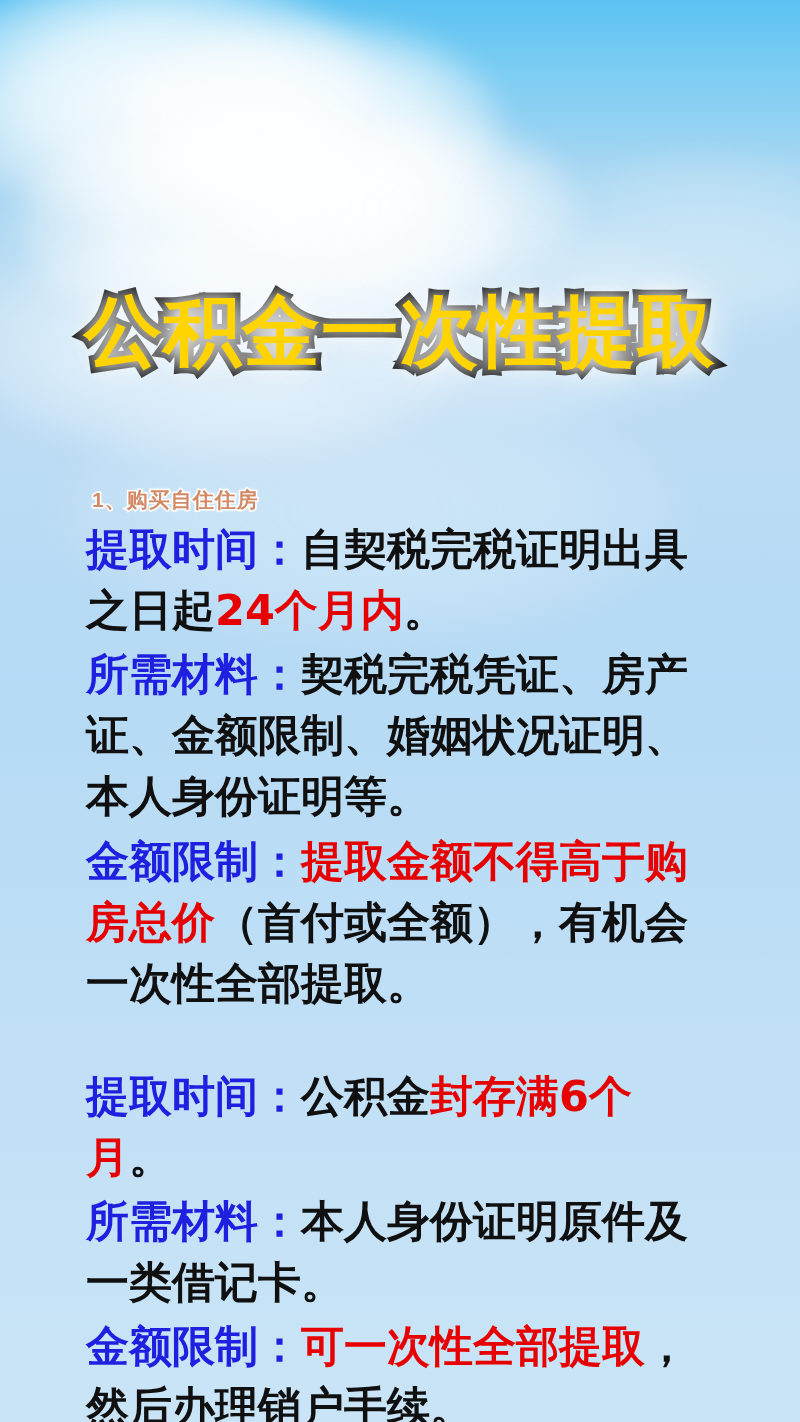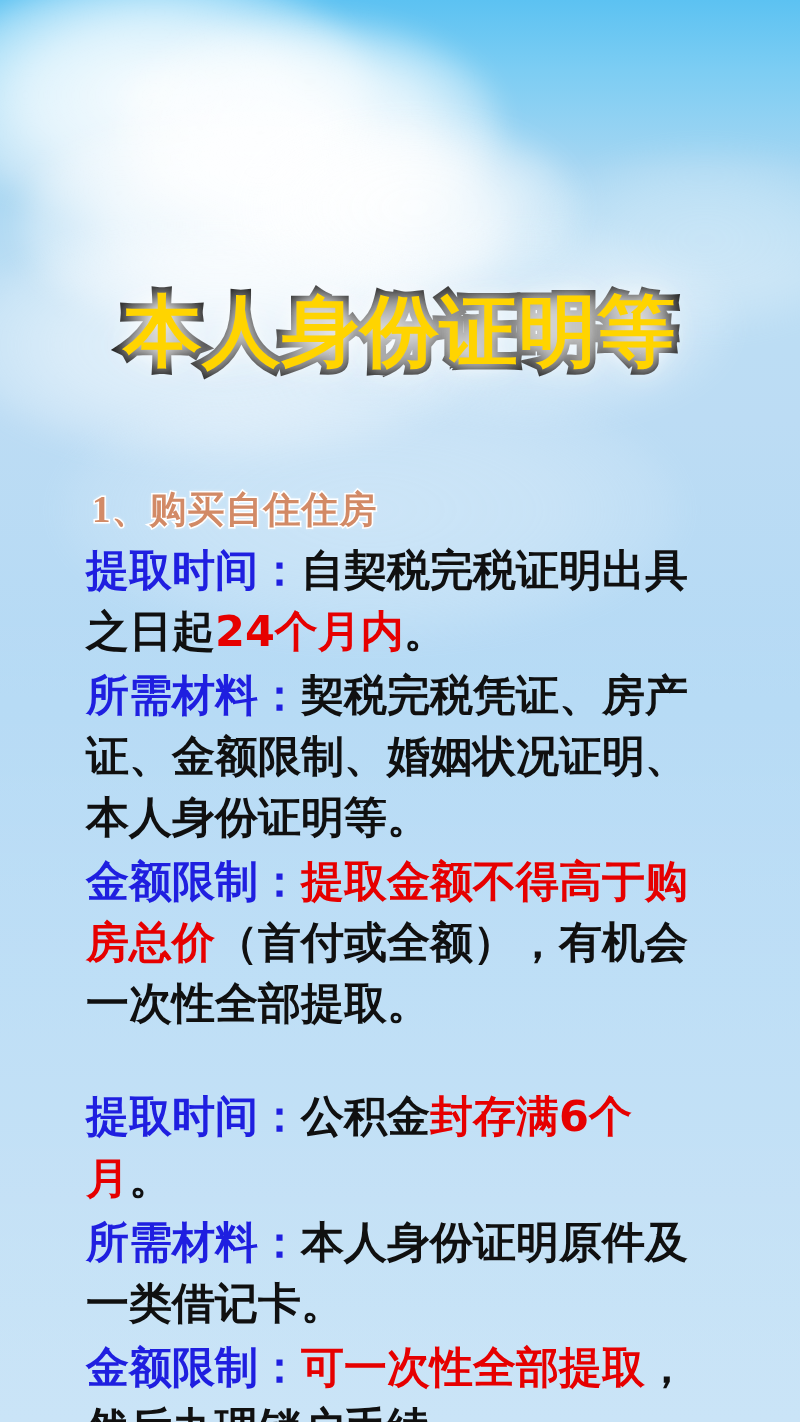--- a/index.html
+++ b/index.html
@@ -91,22 +91,22 @@
     left: 86px;
     top: 486px;
     width: 628px;
     z-index: 4;
   }
 
   .section { margin-bottom: 0; }
   .section + .section { margin-top: 52px; }
 
   .section-heading {
-    font-family: Liberation Serif, serif;
-    font-size: 37px;
+    font-family: Liberation Sans, sans-serif;
+    font-size: 21px;
     font-weight: 700;
     line-height: 1.30;
     color: #d28a66;
     letter-spacing: 1px;
     margin: 0 0 6px 6px;
     -webkit-text-stroke: 3px #ffffff;
     paint-order: stroke fill;
     text-shadow: 0 0 4px rgba(255,255,255,0.95);
   }
 
@@ -136,21 +136,21 @@
     <div class="cloud cloud-c"></div>
     <div class="cloud cloud-d"></div>
     <div class="cloud cloud-e"></div>
     <div class="cloud cloud-f"></div>
     <div class="cloud cloud-g"></div>
     <div class="cloud cloud-h"></div>
     <div class="haze-bottom"></div>
   </div>
 
   <div class="title-wrap">
-    <span class="poster-title">本人身份证明等</span>
+    <span class="poster-title">公积金一次性提取</span>
   </div>
 
   <div class="content">
       <div class="section">
         <div class="section-heading">1、购买自住住房</div>
         <div class="para"><span class="lbl">提取时间：</span><span class="blk">自契税完税证明出具之日起</span><span class="red">24个月内</span><span class="blk">。</span></div>
         <div class="para"><span class="lbl">所需材料：</span><span class="blk">契税完税凭证、房产证、金额限制、婚姻状况证明、本人身份证明等。</span></div>
         <div class="para"><span class="lbl">金额限制：</span><span class="red">提取金额不得高于购房总价</span><span class="blk">（首付或全额），有机会一次性全部提取。</span></div>
       </div>
       <div class="section">

